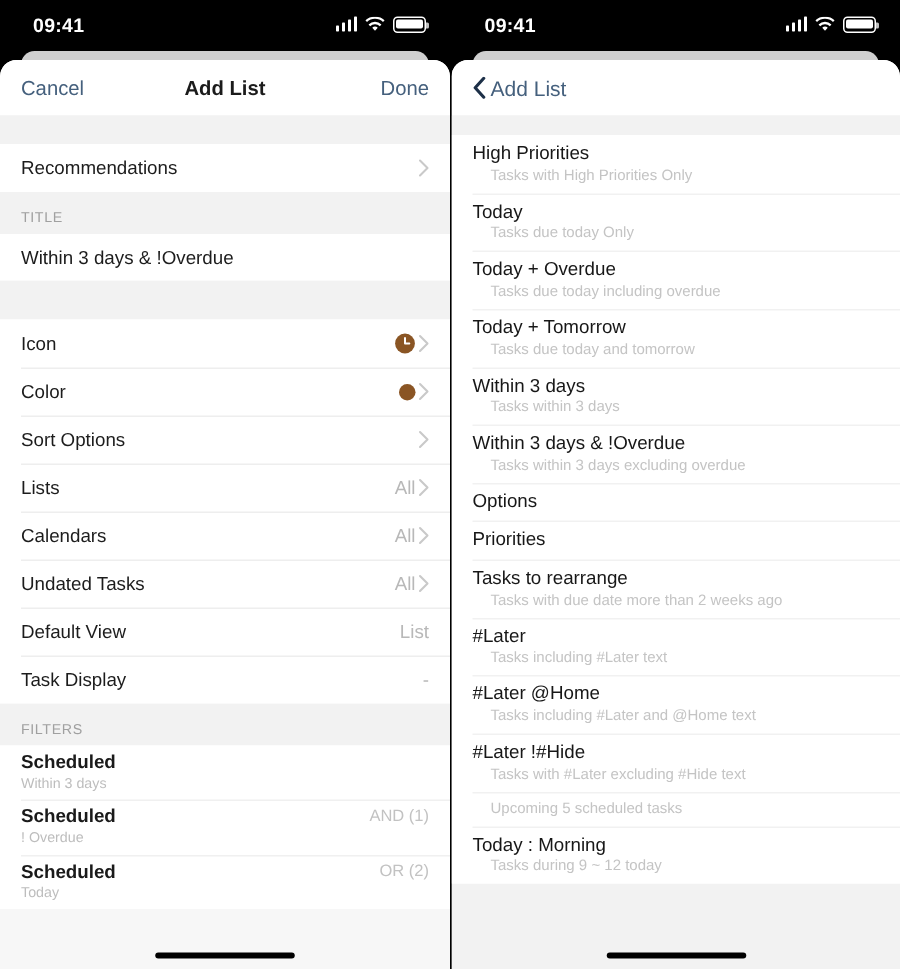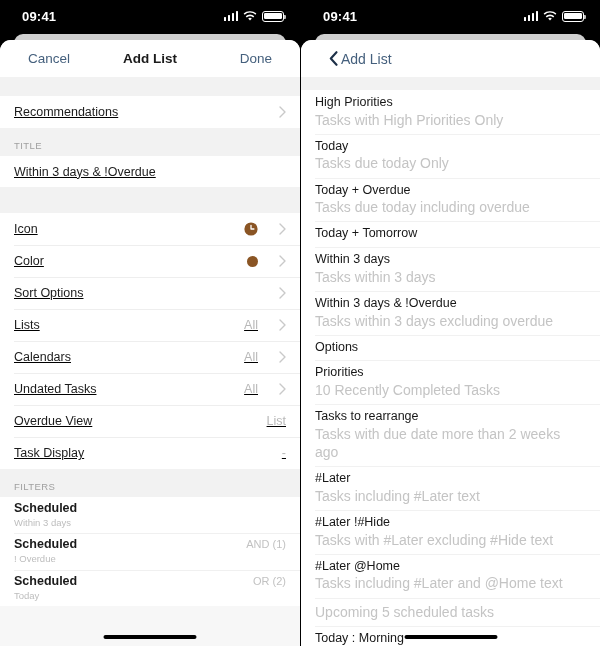--- a/index.html
+++ b/index.html
@@ -80,21 +80,21 @@
     flex-direction: column;
   }
 
   
   .navbar {
     flex: 0 0 auto;
     height: 37px;
     background: #fff;
     display: flex;
     align-items: center;
-    padding: 0 28px;
+    padding: 0 14px;
     position: relative;
   }
   .nav-left, .nav-right {
     font-size: 13.5px;
     color: #45607d;
     white-space: nowrap;
   }
   .nav-right { margin-left: auto; }
   .nav-title {
     position: absolute;
@@ -126,38 +126,37 @@
   .gap.lg { height: 26px; }
 
   .group { background: #fff; }
   .row {
     display: flex;
     align-items: center;
     min-height: 32px;
     padding: 0 14px;
     background: #fff;
     position: relative;
-    text-decoration: underline;
   }
   .row + .row::before {
     content: "";
     position: absolute;
     top: 0; left: 14px; right: 0;
     height: 1px;
     background: #eeeeee;
   }
   .row-label {
     font-size: 12.5px;
     color: #1c1c1c;
   }
   .row-right {
     margin-left: auto;
     display: flex;
     align-items: center;
-    gap: 21px;
+    gap: 2px;
   }
   .row-value {
     font-size: 12.5px;
     color: #b8b8b8;
   }
   .chev {
     width: 7px; height: 12px;
     flex: 0 0 auto;
   }
   .dot {
@@ -230,24 +229,25 @@
     top: 0; left: 14px; right: 0;
     height: 1px;
     background: #f1f1f1;
   }
   .rec-title {
     font-size: 12.5px;
     color: #171717;
     line-height: 1.25;
   }
   .rec-sub {
-    font-size: 14px;
+    font-size: 10px;
     color: #c4c4c4;
     line-height: 1.3;
     margin-top: 0px;
+    margin-left: 12px;
   }
 
   
   .home-bar {
     position: absolute;
     bottom: 7px;
     left: 50%;
     transform: translateX(-50%);
     width: 93px;
     height: 4px;
@@ -370,21 +370,21 @@
             <div class="row">
               <div class="row-label">Undated Tasks</div>
               <div class="row-right">
                 <div class="row-value">All</div>
                 <svg class="chev" viewBox="0 0 7 12">
                   <path d="M1 1l5 5-5 5" stroke="#c9c9c9" stroke-width="1.4" fill="none" stroke-linecap="round" stroke-linejoin="round"></path>
                 </svg>
               </div>
             </div>
             <div class="row">
-              <div class="row-label">Overdue View</div>
+              <div class="row-label">Default View</div>
               <div class="row-right">
                 <div class="row-value">List</div>
               </div>
             </div>
             <div class="row">
               <div class="row-label">Task Display</div>
               <div class="row-right">
                 <div class="row-value">-</div>
               </div>
             </div>
@@ -467,53 +467,53 @@
             <div class="rec-item">
               <div class="rec-title">Today</div>
               <div class="rec-sub">Tasks due today Only</div>
             </div>
             <div class="rec-item">
               <div class="rec-title">Today + Overdue</div>
               <div class="rec-sub">Tasks due today including overdue</div>
             </div>
             <div class="rec-item">
               <div class="rec-title">Today + Tomorrow</div>
+              <div class="rec-sub">Tasks due today and tomorrow</div>
             </div>
             <div class="rec-item">
               <div class="rec-title">Within 3 days</div>
               <div class="rec-sub">Tasks within 3 days</div>
             </div>
             <div class="rec-item">
               <div class="rec-title">Within 3 days &amp; !Overdue</div>
               <div class="rec-sub">Tasks within 3 days excluding overdue</div>
             </div>
             <div class="rec-item">
               <div class="rec-title">Options</div>
             </div>
             <div class="rec-item">
               <div class="rec-title">Priorities</div>
-              <div class="rec-sub">10 Recently Completed Tasks</div>
             </div>
             <div class="rec-item">
               <div class="rec-title">Tasks to rearrange</div>
               <div class="rec-sub">Tasks with due date more than 2 weeks ago</div>
             </div>
             <div class="rec-item">
               <div class="rec-title">#Later</div>
               <div class="rec-sub">Tasks including #Later text</div>
             </div>
             <div class="rec-item">
+              <div class="rec-title">#Later @Home</div>
+              <div class="rec-sub">Tasks including #Later and @Home text</div>
+            </div>
+            <div class="rec-item">
               <div class="rec-title">#Later !#Hide</div>
               <div class="rec-sub">Tasks with #Later excluding #Hide text</div>
             </div>
             <div class="rec-item">
-              <div class="rec-title">#Later @Home</div>
-              <div class="rec-sub">Tasks including #Later and @Home text</div>
-            </div>
-            <div class="rec-item">
               <div class="rec-sub">Upcoming 5 scheduled tasks</div>
             </div>
             <div class="rec-item">
               <div class="rec-title">Today : Morning</div>
               <div class="rec-sub">Tasks during 9 ~ 12 today</div>
             </div>
           </div>
 
       </div>
     </div>

